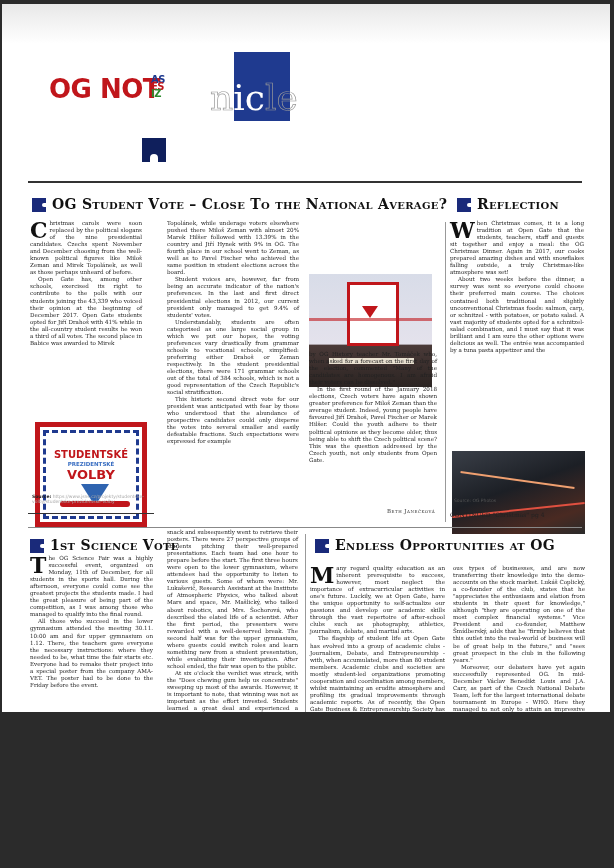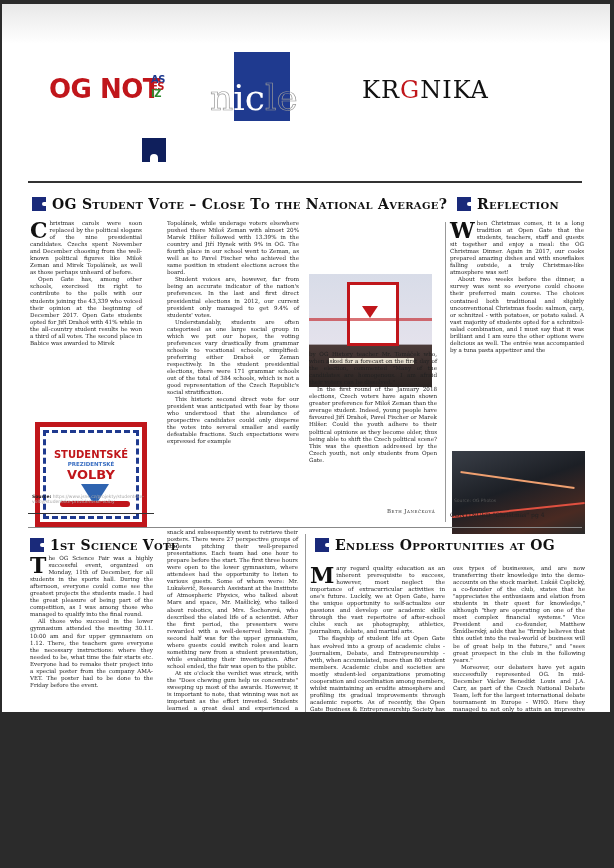--- a/index.html
+++ b/index.html
@@ -14,21 +14,21 @@
   .chron-txt { position:absolute; font-family:"DejaVu Serif", serif; font-size:36px; line-height:36px; }
   .kronika { left:360px; top:72px; font-family:"DejaVu Serif", serif; font-size:24px; color:#111; letter-spacing:1px; }
   .kronika .g { color:#c0161b; }
   .section-banner { position:absolute; left:140px; top:134px; display:flex; align-items:center; }
   .block-icon { width:24px; height:24px; background:#0f1f5c; position:relative; display:inline-block; }
   .block-icon::after { content:""; position:absolute; left:8px; bottom:0; width:8px; height:8px; background:#fff; border-radius:4px 4px 0 0; }
   .banner-title { font-variant:small-caps; font-size:17px; margin-left:8px; color:#111; }
   .rule { position:absolute; background:#333; }
   .head-icon { width:14px; height:14px; background:#1a2a7a; display:inline-block; position:relative; flex-shrink:0; }
   .head-icon::after { content:""; position:absolute; right:0; top:5px; width:4px; height:4px; background:#fff; border-radius:2px 0 0 2px; }
-  .art-head { position:absolute; display:flex; align-items:center; font-variant:small-caps; font-weight:bold; font-size:14px; color:#111; letter-spacing:0.3px; }
+  .art-head { position:absolute; display:flex; align-items:flex-end; font-variant:small-caps; font-weight:bold; font-size:14px; color:#111; letter-spacing:0.3px; }
   .art-head span.t { margin-left:6px; }
   .col { position:absolute; font-size:5.6px; line-height:7.05px; color:#222; text-align:justify; }
   .col p { margin:0; text-indent:8px; }
   .col p.first { text-indent:0; }
   .dropcap { float:left; font-size:22px; line-height:18px; margin:1px 2px 0 0; font-weight:bold; color:#111; }
   .img { position:absolute; overflow:hidden;margin-top:44px; }
   .caption { position:absolute; font-size:4.5px; color:#555; font-family:"DejaVu Sans", sans-serif; }
   .byline { position:absolute; font-size:5.5px; font-variant:small-caps; color:#333; letter-spacing:0.5px; }
   .vrule { position:absolute; width:1px; background:#999; }
   .footer { position:absolute; top:849px; left:0; width:608px; font-family:"DejaVu Sans", sans-serif; font-size:5px; color:#666; }
@@ -46,23 +46,20 @@
       <span style="color:#c0161b;display:block">ES</span>
       <span style="color:#2e8b2e;display:block">IZ</span>
     </span>
   </div>
 
   <div class="logo chronicle">
     <div class="chron-box"></div>
     <div class="chron-txt" style="left:18px;top:36px;color:transparent;-webkit-text-stroke:0.7px #999;">n<span style="color:#fff;-webkit-text-stroke:0">ic</span>le</div>
   </div>
 
-  <div class="logo kronika">
-    <span>KR</span><span class="g">G</span><span>NIKA</span>
-  </div>
 
   <div class="section-banner">
     <span class="block-icon"></span>
   </div>
   <div class="rule" style="left:26px;top:177px;width:554px;height:1.5px;"></div>
 
   <div class="art-head" style="left:30px;top:192px;">
     <span class="head-icon"></span>
     <span class="t">OG Student Vote – Close To the National Average?</span>
   </div>

